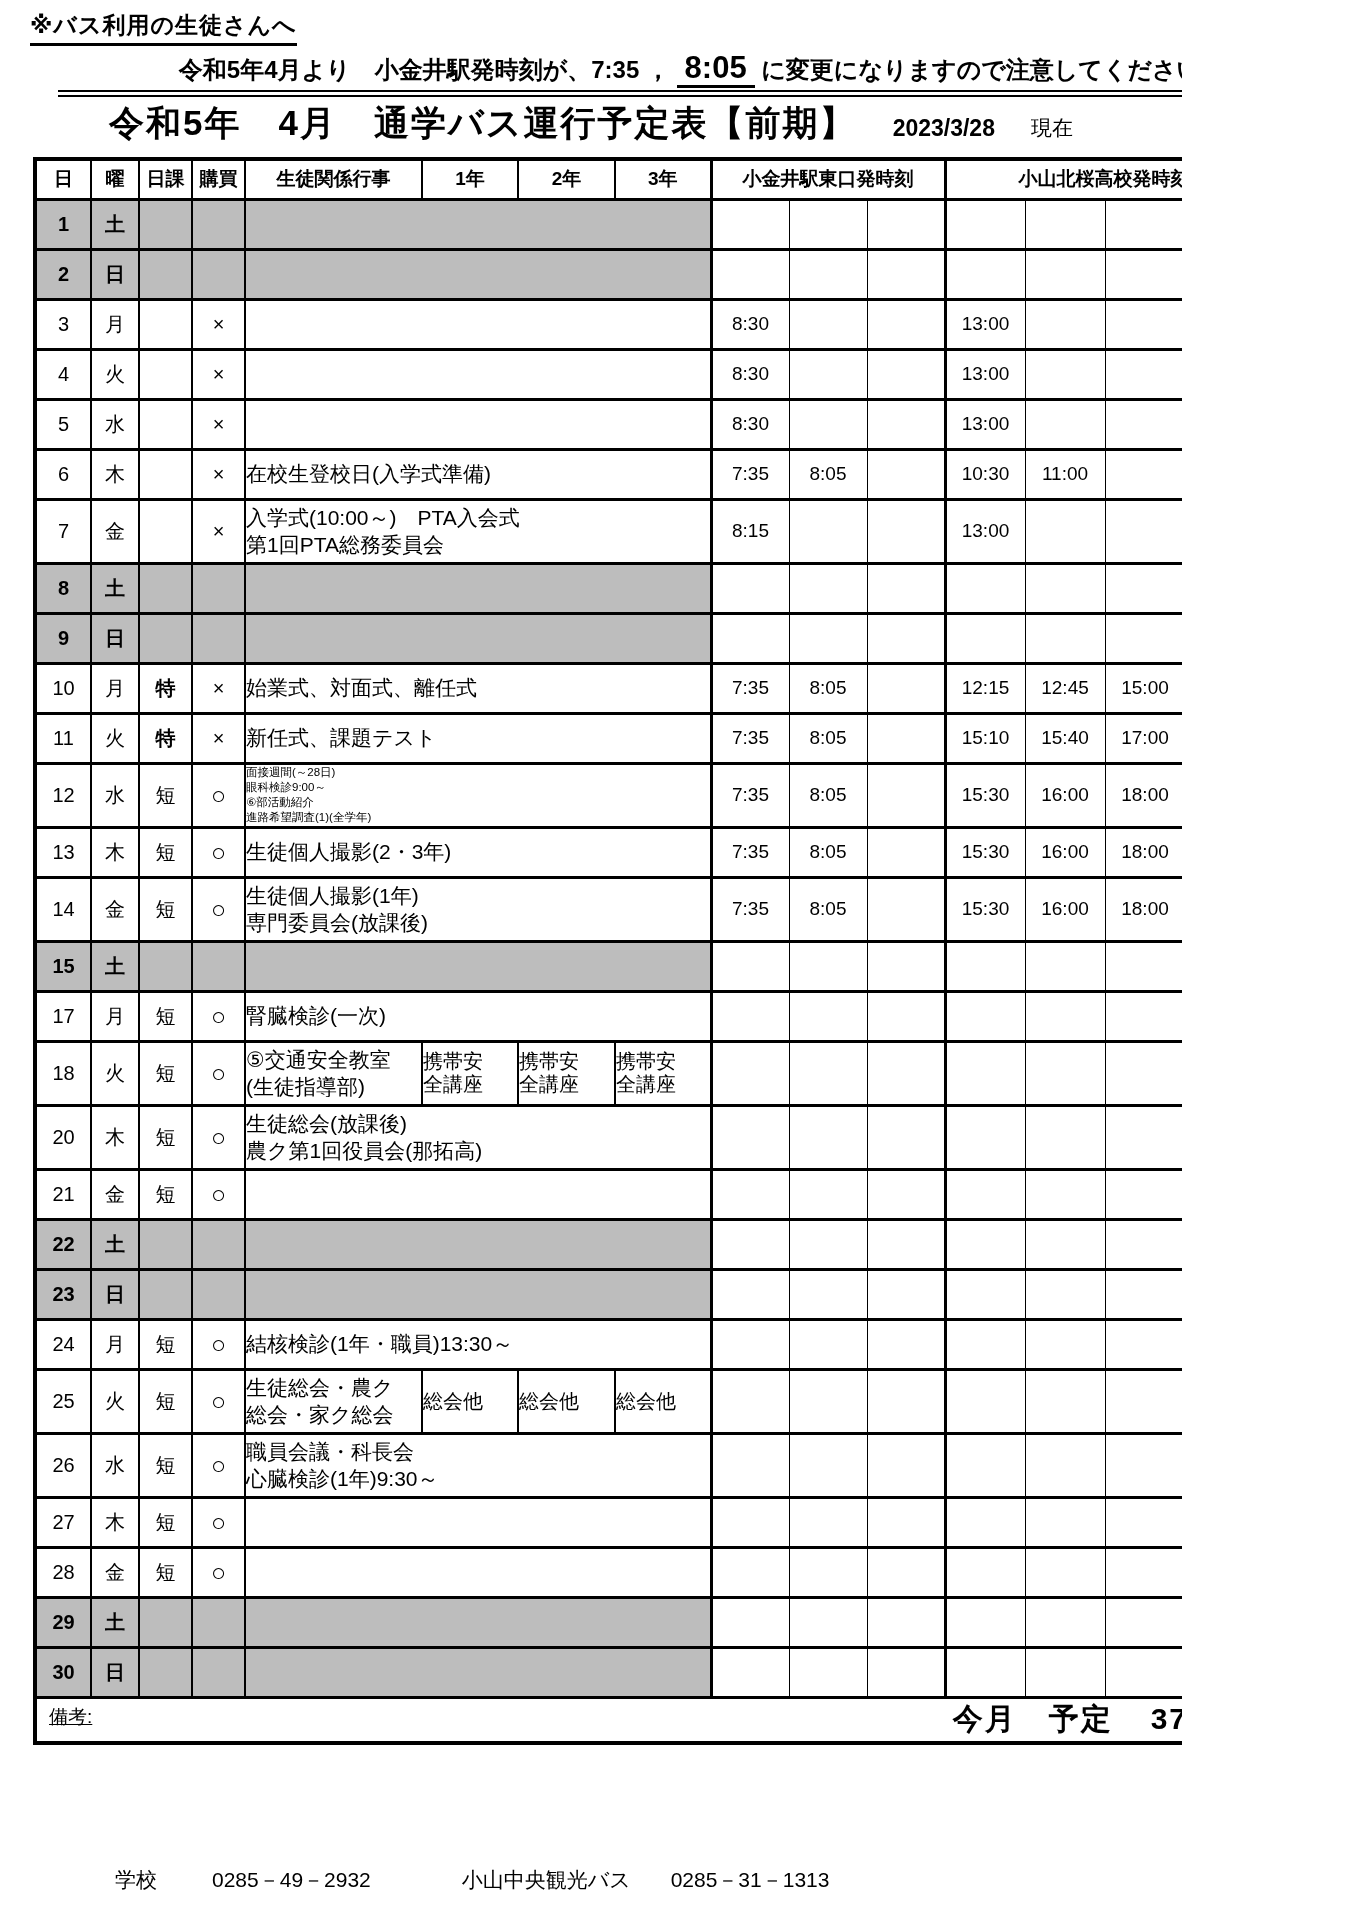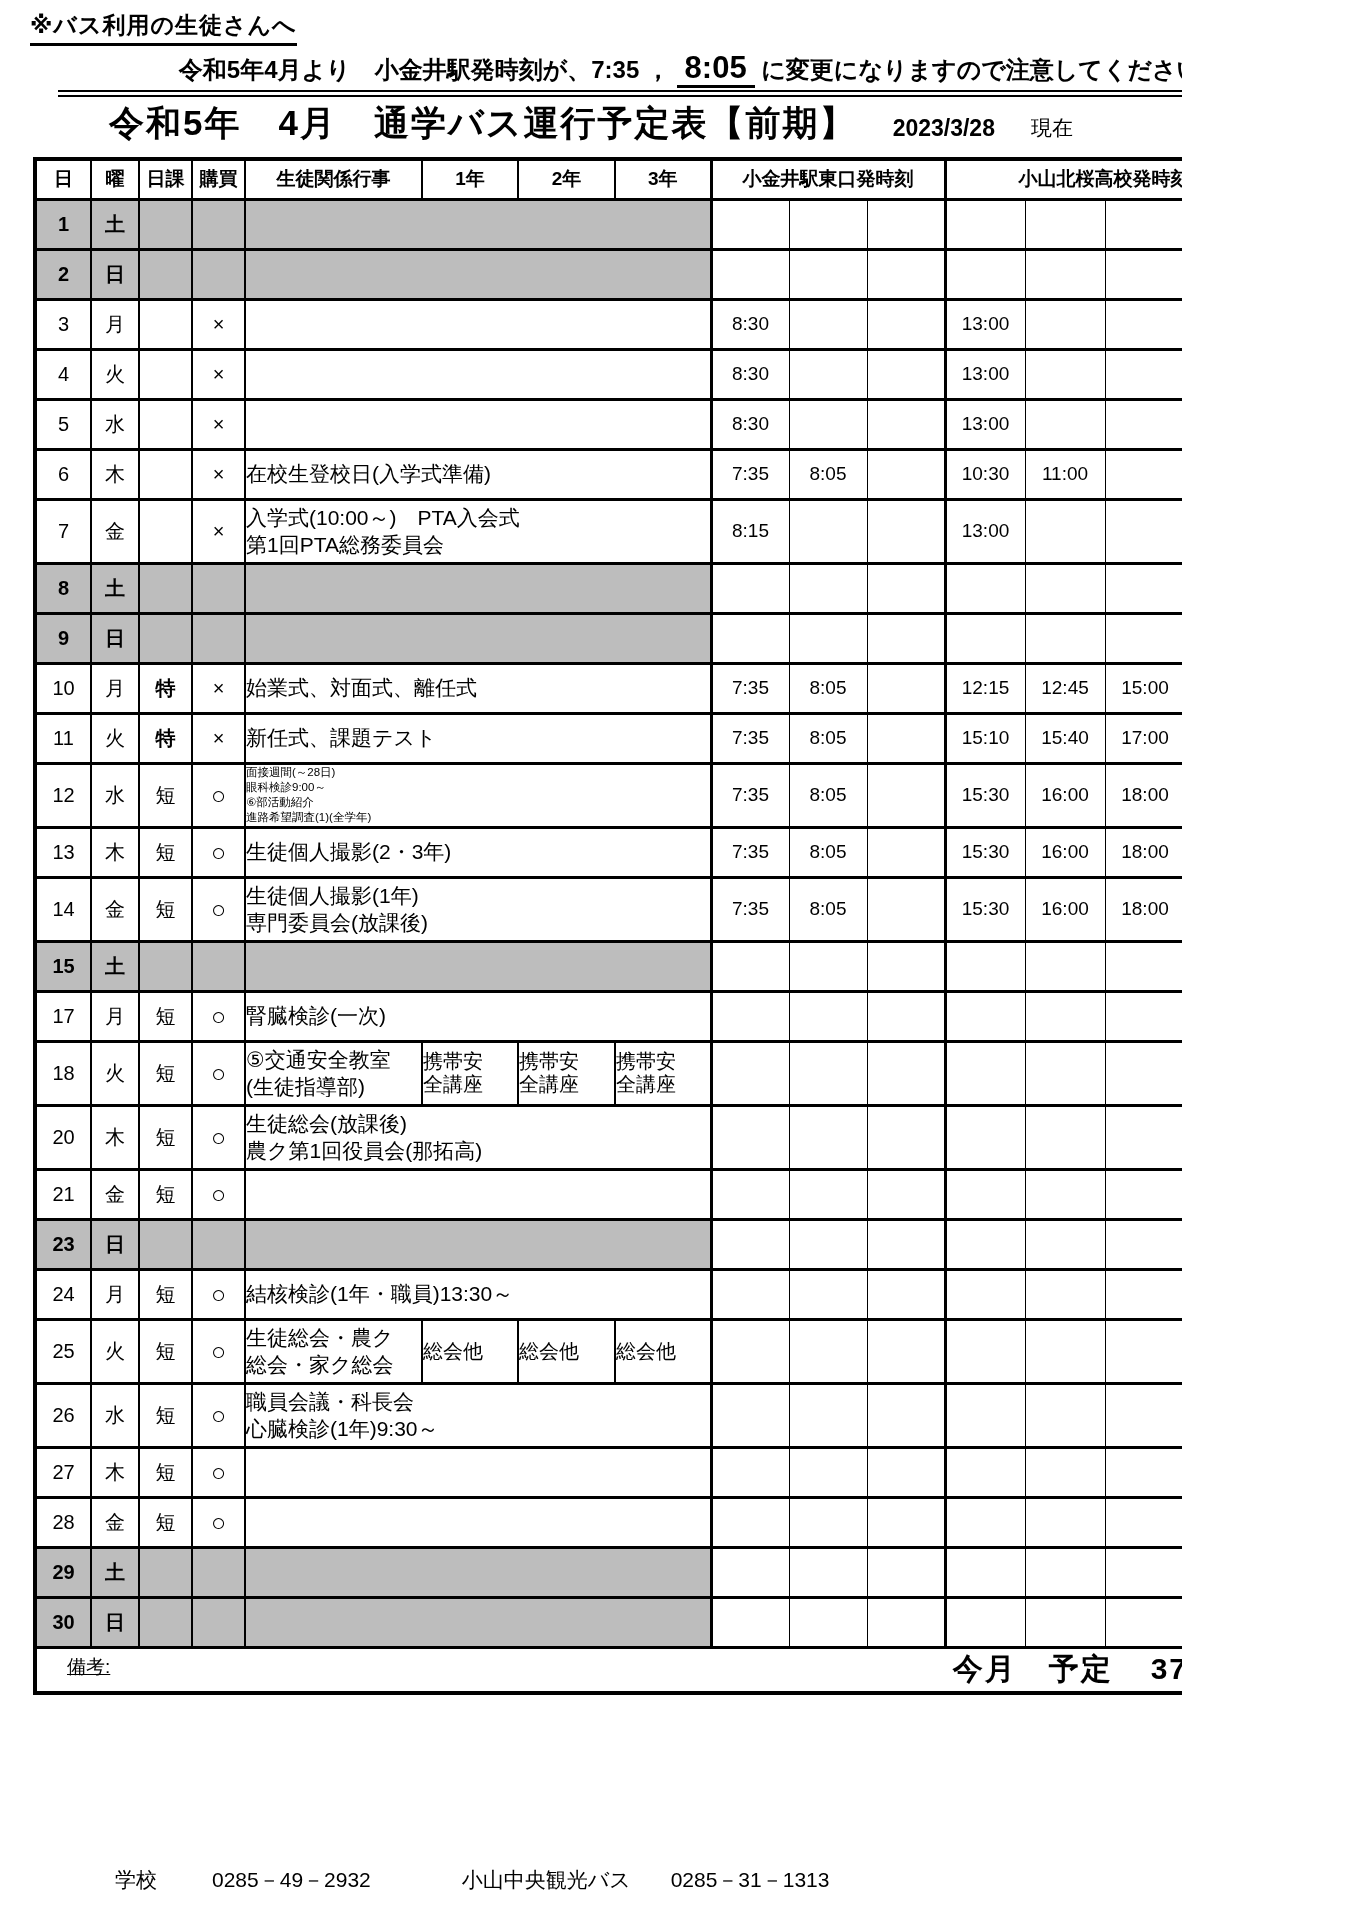--- a/index.html
+++ b/index.html
@@ -33,21 +33,21 @@
   .b { font-weight:bold; }
   .c-store.big { font-size:25px; }
   .c-event { text-align:left; font-size:21px; line-height:1.3; padding:4px 6px; vertical-align:top; }
   .c-event.small { font-size:11.5px; line-height:15px; padding:2px 4px 0 4px; }
   .c-grade { text-align:left; font-size:20px; line-height:1.15; padding:4px 4px; vertical-align:top; }
   .c-time { text-align:center; font-size:19px; }
   tr.wknd td:nth-child(-n+5) { background:var(--wknd,#bdbdbd); }
 
   .ftd { height:46px; }
   .foot-flex { display:flex; justify-content:space-between; align-items:center; height:100%; }
-  .bikolabel { font-size:19px; padding-left:30px; align-self:flex-start; padding-top:5px;text-decoration:underline; }
+  .bikolabel { font-size:19px; padding-left:12px; align-self:flex-start; padding-top:5px;text-decoration:underline; }
   .sum { font-size:30px; font-weight:bold; padding-right:72px; display:inline-flex;
          gap:38px; align-items:baseline; letter-spacing:2px; }
 
   .phones { position:absolute; left:115px; top:1866px; font-size:21px; white-space:nowrap; }
   .pgroup { display:inline-flex; gap:55px;text-align:center; }
   .pgroup.bus { margin-left:85px; gap:40px; }
 </style>
 </head>
 <body>
 
@@ -380,20 +380,35 @@
           <td class="c-time gs"></td>
           <td class="c-time sub"></td>
           <td class="c-time sub"></td>
           <td class="c-time gs"></td>
           <td class="c-time sub"></td>
           <td class="c-time sub"></td>
           <td class="c-time sub"></td>
           <td class="c-remark gs"></td>
         </tr>
         <tr class="wknd" style="height: 50px;">
+          <td class="c-day b">22</td>
+          <td class="c-wd b">土</td>
+          <td class="c-sched"></td>
+          <td class="c-store"></td>
+          <td class="c-event" colspan="4"></td>
+          <td class="c-time gs"></td>
+          <td class="c-time sub"></td>
+          <td class="c-time sub"></td>
+          <td class="c-time gs"></td>
+          <td class="c-time sub"></td>
+          <td class="c-time sub"></td>
+          <td class="c-time sub"></td>
+          <td class="c-remark gs"></td>
+        </tr>
+        <tr class="wknd" style="height: 50px;">
           <td class="c-day b">23</td>
           <td class="c-wd b">日</td>
           <td class="c-sched"></td>
           <td class="c-store"></td>
           <td class="c-event" colspan="4"></td>
           <td class="c-time gs"></td>
           <td class="c-time sub"></td>
           <td class="c-time sub"></td>
           <td class="c-time gs"></td>
           <td class="c-time sub"></td>

